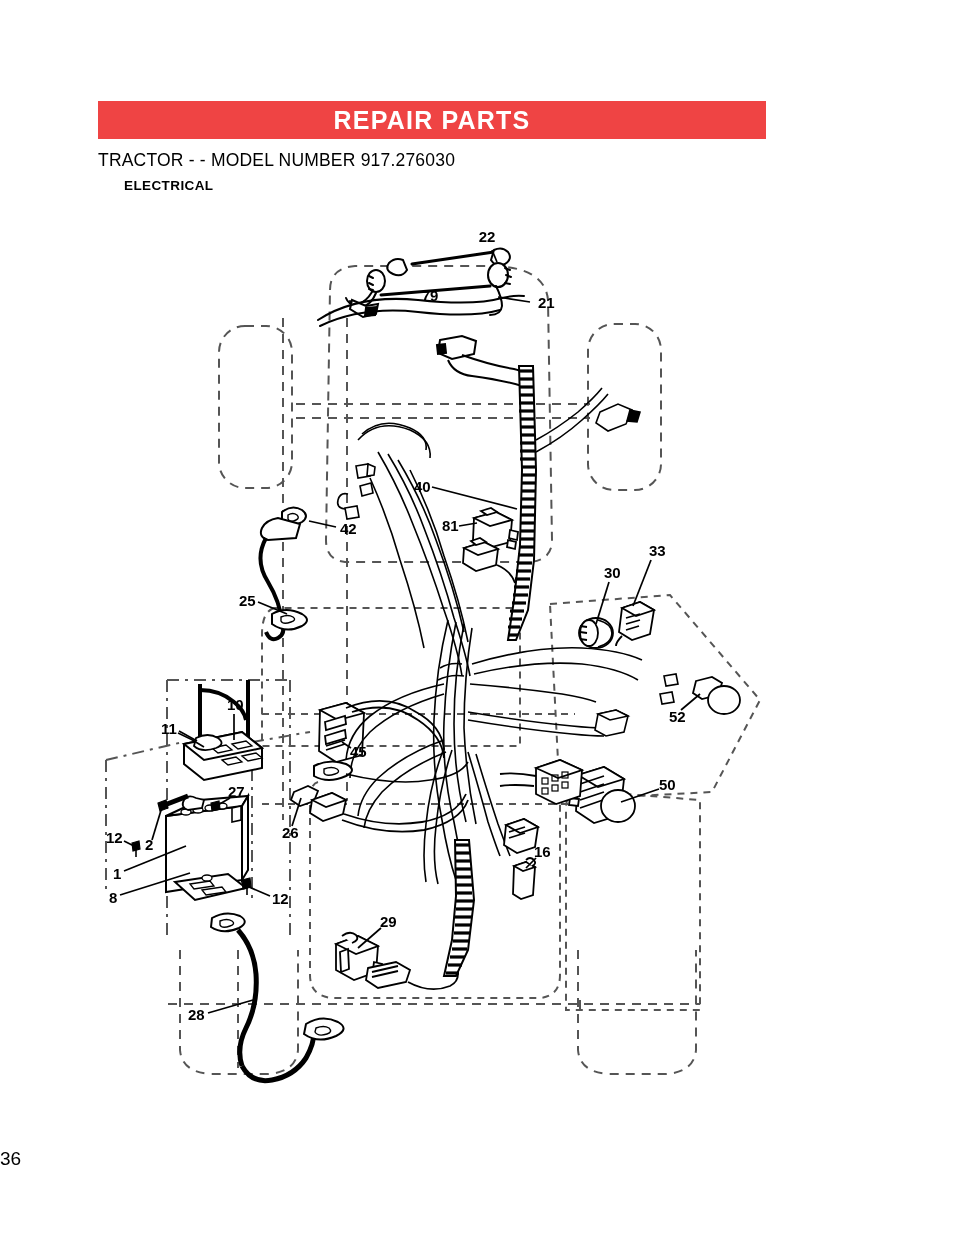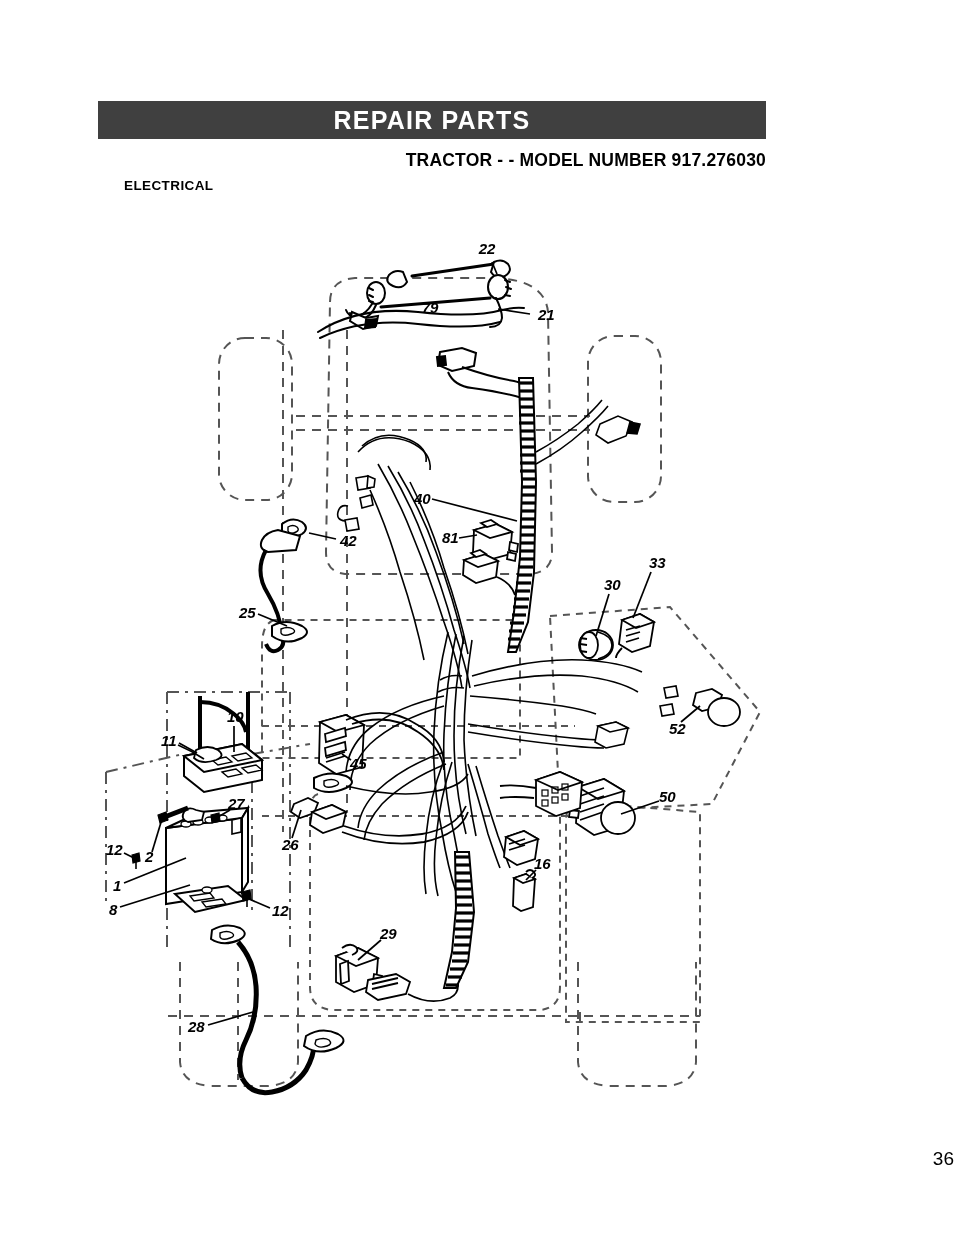--- a/index.html
+++ b/index.html
@@ -14,67 +14,66 @@
     background: #ffffff;
     font-family: "Liberation Sans", sans-serif;
     overflow: hidden;
   }
   #banner {
     position: absolute;
     left: 98px;
     top: 101px;
     width: 668px;
     height: 38px;
-    background: #404040;
+    background: #ef4444;
     display: flex;
     align-items: center;
     justify-content: center;
   }
   #banner-title {
     color: #ffffff;
     font-size: 25px;
     font-weight: bold;
     letter-spacing: 1.2px;
     font-family: "Liberation Sans", sans-serif;
   }
   #model-line {
     position: absolute;
     left: 98px;
     top: 150px;
     width: 668px;
-    text-align: right;
+    text-align: left;
     font-size: 17.5px;
-    font-weight: bold;
+    font-weight: normal;
     letter-spacing: 0.2px;
     color: #000000;
   }
   #section-label {
     position: absolute;
     left: 96px;
     top: 178px;
     font-size: 13.5px;
     font-weight: bold;
     letter-spacing: 0.4px;
     color: #000000;
     margin-left: 28px;
   }
   #figure-wrap {
     position: absolute;
     left: 0;
-    top: 212px;
+    top: 200px;
     width: 888px;
     height: 900px;
-    font-style: italic;
   }
   #page-number {
     position: absolute;
     left: 0;
     top: 1148px;
     width: 954px;
-    text-align: right;
+    text-align: left;
     font-size: 19px;
     color: #000000;
   }
   svg { display: block; }
   .lbl {
     font-family: "Liberation Sans", sans-serif;
     font-size: 15px;
     font-weight: bold;
     fill: #000000;
   }

